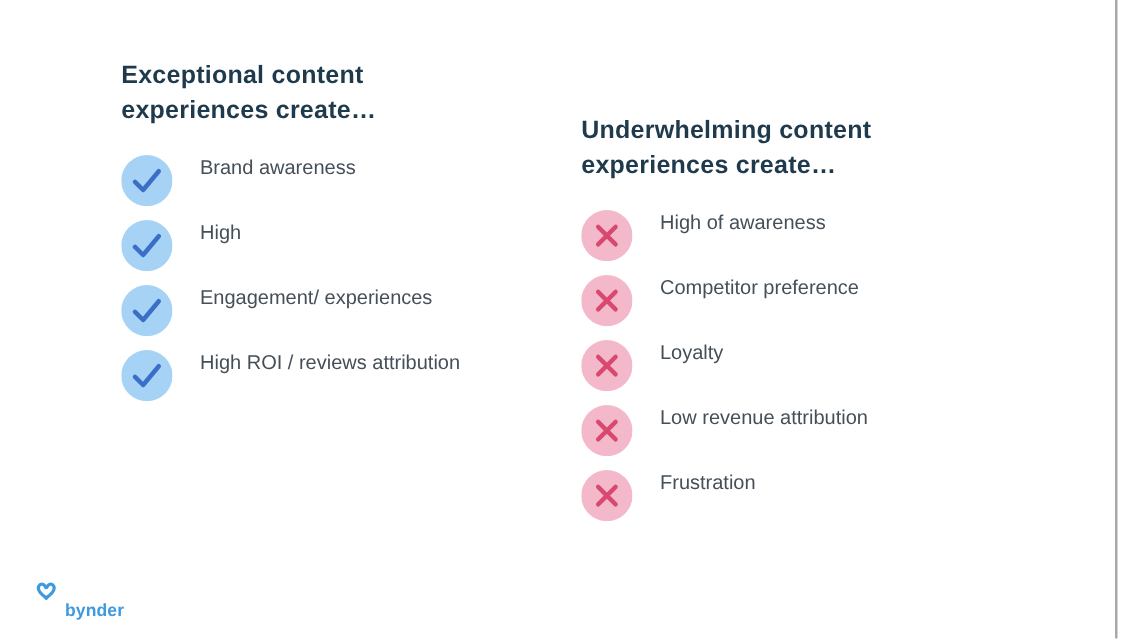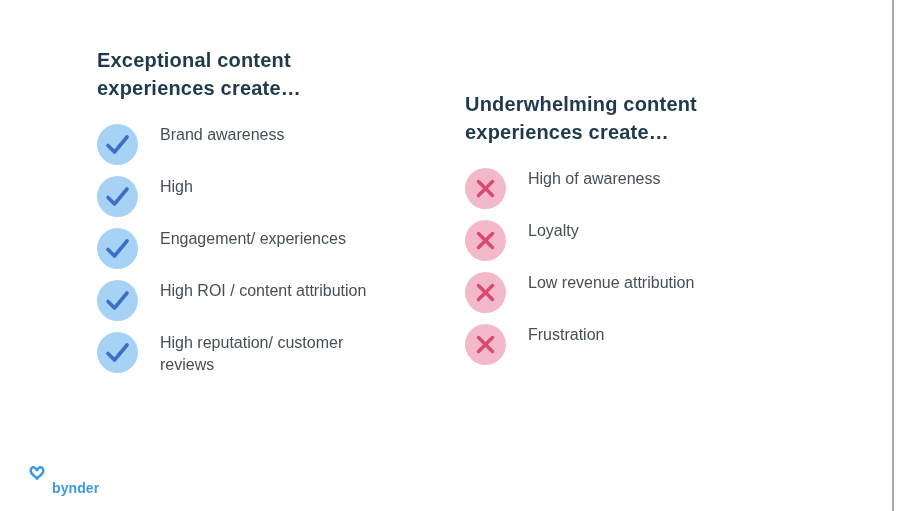--- a/index.html
+++ b/index.html
@@ -118,48 +118,48 @@
         </span>
         <span class="label">Engagement/ experiences</span>
       </li>
       <li class="row">
         <span class="badge">
           <svg viewBox="0 0 41 41">
               <circle cx="20.5" cy="20.5" r="20.5" fill="var(--check-circle-bg)"></circle>
               <path d="M11 21.5 L17.5 28 L30 13" fill="none" stroke="var(--check-stroke)" stroke-width="3.6" stroke-linecap="round" stroke-linejoin="round"></path>
             </svg>
         </span>
-        <span class="label">High ROI / content attribution</span>
-      </li>
-      <li class="row">
-        <span class="badge">
-          <svg viewBox="0 0 41 41">
-              <circle cx="20.5" cy="20.5" r="20.5" fill="var(--check-circle-bg)"></circle>
-              <path d="M11 21.5 L17.5 28 L30 13" fill="none" stroke="var(--check-stroke)" stroke-width="3.6" stroke-linecap="round" stroke-linejoin="round"></path>
-            </svg>
-        </span>
-        <span class="label">High reputation/ customer reviews</span>
+        <span class="label">High ROI / reviews attribution</span>
       </li>
     </ul>
   </section>
 
   <section class="column col-right">
     <h2 class="heading">
       <span class="hl">Underwhelming content</span>
       <span class="hl">experiences create…</span>
     </h2>
     <ul class="list">
       <li class="row">
         <span class="badge">
           <svg viewBox="0 0 41 41">
               <circle cx="20.5" cy="20.5" r="20.5" fill="var(--cross-circle-bg)"></circle>
               <path d="M13.5 13.5 L27.5 27.5 M27.5 13.5 L13.5 27.5" fill="none" stroke="var(--cross-stroke)" stroke-width="3.4" stroke-linecap="round"></path>
             </svg>
         </span>
         <span class="label">High of awareness</span>
+      </li>
+      <li class="row">
+        <span class="badge">
+          <svg viewBox="0 0 41 41">
+              <circle cx="20.5" cy="20.5" r="20.5" fill="var(--cross-circle-bg)"></circle>
+              <path d="M13.5 13.5 L27.5 27.5 M27.5 13.5 L13.5 27.5" fill="none" stroke="var(--cross-stroke)" stroke-width="3.4" stroke-linecap="round"></path>
+            </svg>
+        </span>
+        <span class="label">Competitor preference</span>
       </li>
       <li class="row">
         <span class="badge">
           <svg viewBox="0 0 41 41">
               <circle cx="20.5" cy="20.5" r="20.5" fill="var(--cross-circle-bg)"></circle>
               <path d="M13.5 13.5 L27.5 27.5 M27.5 13.5 L13.5 27.5" fill="none" stroke="var(--cross-stroke)" stroke-width="3.4" stroke-linecap="round"></path>
             </svg>
         </span>
         <span class="label">Loyalty</span>
       </li>

